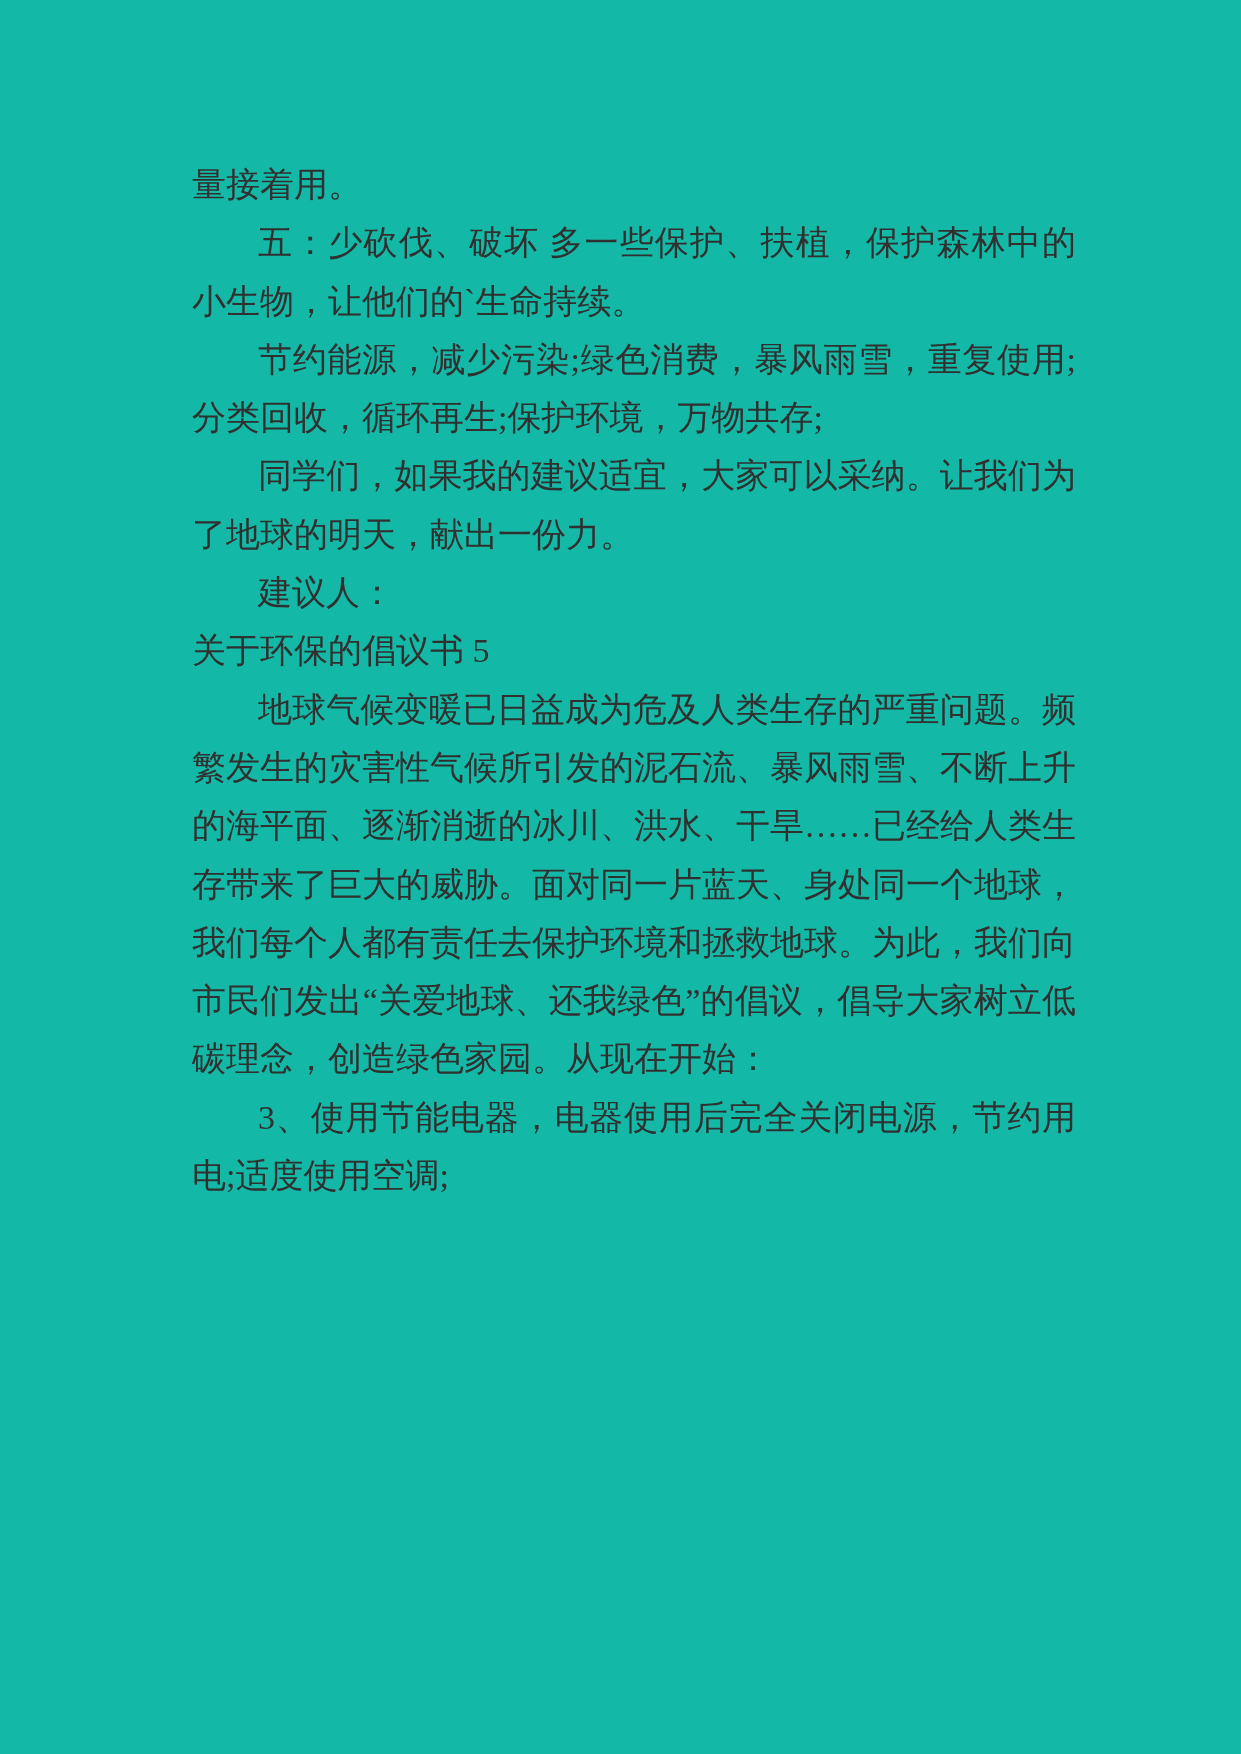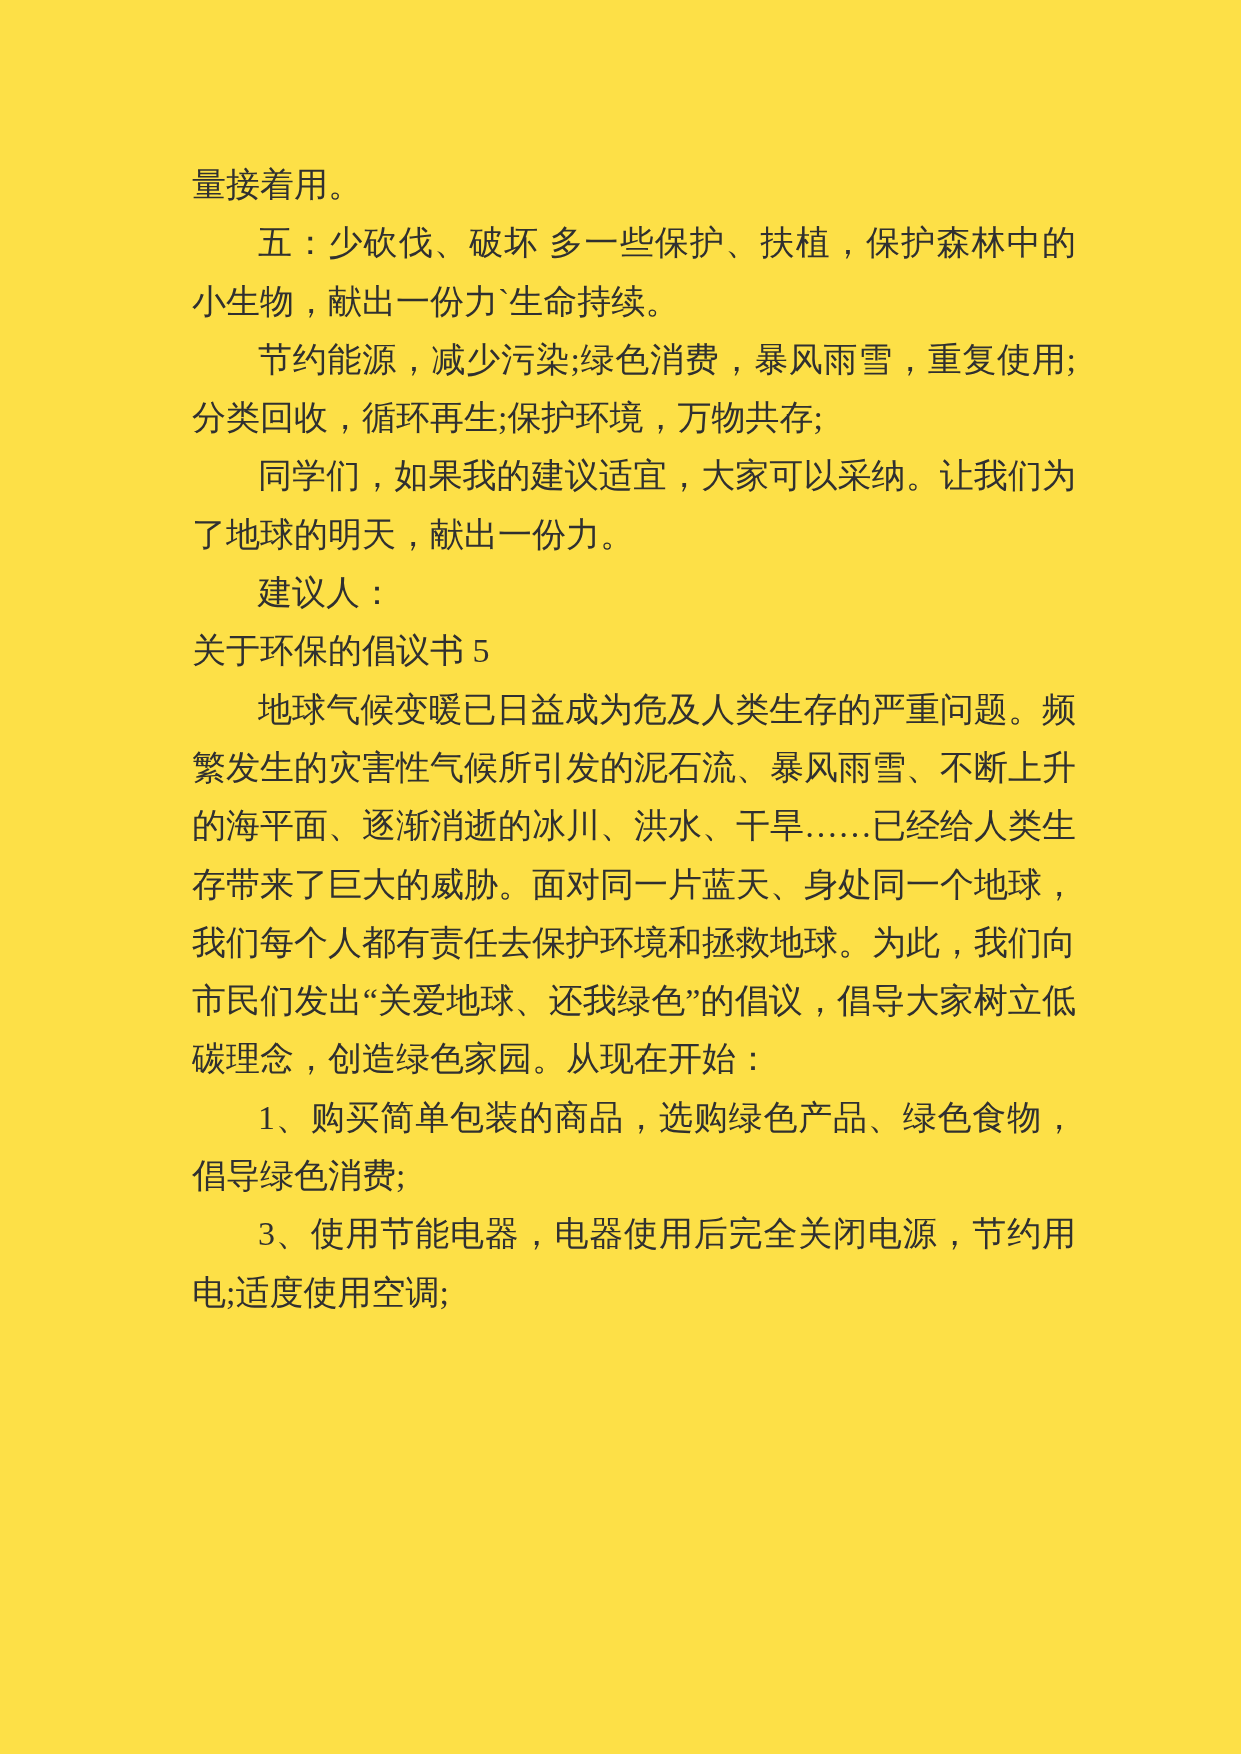--- a/index.html
+++ b/index.html
@@ -4,21 +4,21 @@
 <style>
   html, body {
     margin: 0;
     padding: 0;
     background: #ffffff;
   }
   .page {
     position: relative;
     width: 1241px;
     height: 1754px;
-    background: #fde047;
+    background: #14b8a6;
     overflow: hidden;
   }
   .content {
     position: absolute;
     left: 192px;
     top: 156px;
     width: 884px;
     font-family: "Liberation Serif", "DejaVu Serif", serif;
     font-size: 34px;
     line-height: 58.3px;
@@ -34,22 +34,21 @@
   .content p.indent {
     text-indent: 66px;
   }
 </style>
 </head>
 <body>
 
 <div class="page">
   <div class="content">
     <p>量接着用。</p>
-    <p class="indent">五：少砍伐、破坏 多一些保护、扶植，保护森林中的小生物，献出一份力`生命持续。</p>
+    <p class="indent">五：少砍伐、破坏 多一些保护、扶植，保护森林中的小生物，让他们的`生命持续。</p>
     <p class="indent">节约能源，减少污染;绿色消费，暴风雨雪，重复使用;分类回收，循环再生;保护环境，万物共存;</p>
     <p class="indent">同学们，如果我的建议适宜，大家可以采纳。让我们为了地球的明天，献出一份力。</p>
     <p class="indent">建议人：</p>
     <p>关于环保的倡议书 5</p>
     <p class="indent">地球气候变暖已日益成为危及人类生存的严重问题。频繁发生的灾害性气候所引发的泥石流、暴风雨雪、不断上升的海平面、逐渐消逝的冰川、洪水、干旱……已经给人类生存带来了巨大的威胁。面对同一片蓝天、身处同一个地球，我们每个人都有责任去保护环境和拯救地球。为此，我们向市民们发出“关爱地球、还我绿色”的倡议，倡导大家树立低碳理念，创造绿色家园。从现在开始：</p>
-    <p class="indent">1、购买简单包装的商品，选购绿色产品、绿色食物，倡导绿色消费;</p>
     <p class="indent">3、使用节能电器，电器使用后完全关闭电源，节约用电;适度使用空调;</p>
   </div>
 </div>
 
 </body></html>

